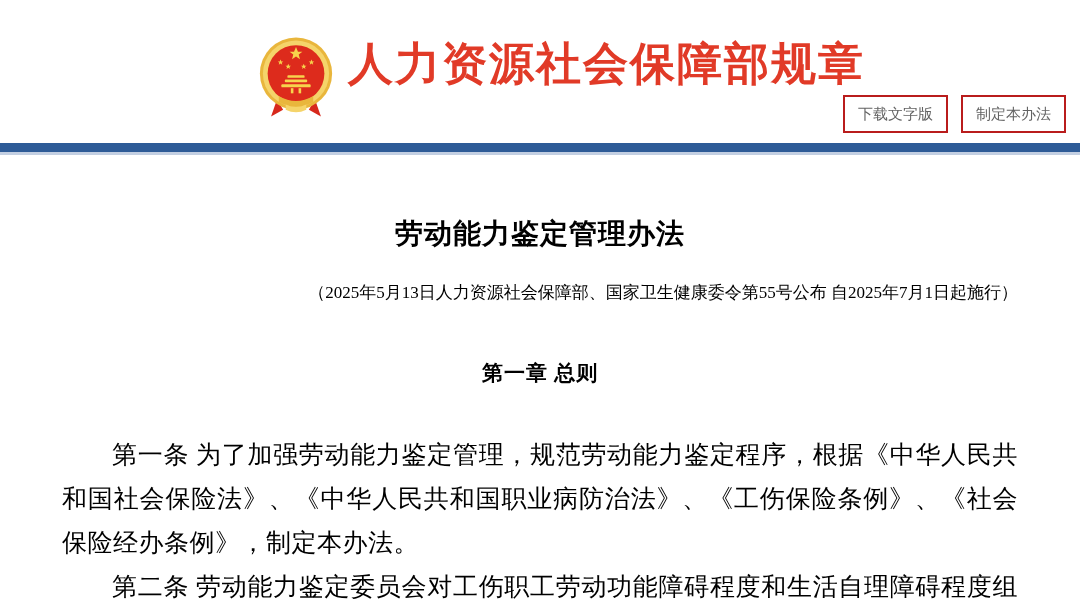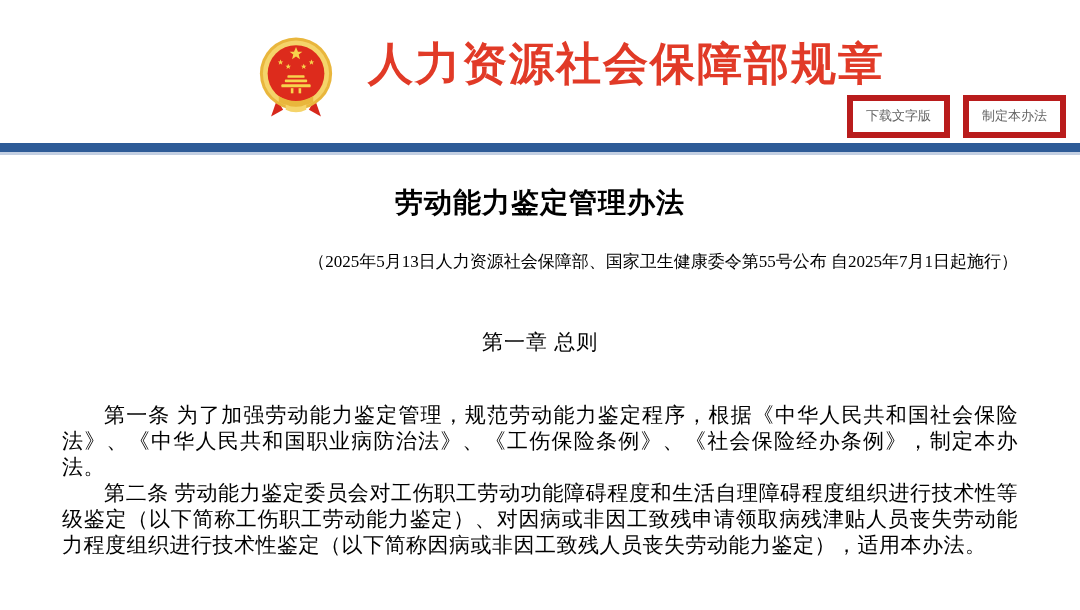--- a/index.html
+++ b/index.html
@@ -13,65 +13,65 @@
 
   
   .header { position: relative; width: 100%; height: 143px; background: #fff; }
   .emblem {
     position: absolute; left: 253px; top: 33px;
     width: 86px; height: 88px;
   }
   .site-title {
     position: absolute; left: 348px; top: 40px;
     font-size: 45px; font-weight: bold; letter-spacing: 2px;
-    color: #e13a27; line-height: 1.1; white-space: nowrap; margin-left: 20px;
+    color: #e13a27; line-height: 1.1; white-space: nowrap;
   }
   .header-buttons {
     position: absolute; right: 14px; top: 95px;
     display: flex; gap: 13px;
   }
   .dl-btn {
     display: inline-block;
     padding: 7px 13px;
-    font-size: 13px; color: #636363;
+    font-size: 15px; color: #636363;
     background: #ffffff;
-    border: 6px solid #b91c1c;
+    border: 2px solid #b91c1c;
     font-family: "Liberation Sans", "DejaVu Sans", sans-serif;
     cursor: pointer; white-space: nowrap;
     line-height: 1.3;
   }
 
   
   .bar-dark  { width: 100%; height: 9px; background: #2e5b97; }
   .bar-light { width: 100%; height: 3px; background: #c3cfe2; }
 
   
   .doc { padding: 0 62px; color: #000; }
   .doc-title {
-    margin-top: 29px;
+    margin-top: 60px;
     text-align: center;
     font-size: 28px; font-weight: bold;
     letter-spacing: 1px;
   }
   .doc-publine {
     margin-top: 28px;
     text-align: right;
     font-size: 17px;
     color: #000;
   }
   .doc-chapter {
     margin-top: 55px;
     text-align: center;
-    font-size: 21px; font-weight: normal;
+    font-size: 21px; font-weight: bold;
     letter-spacing: 1px;
   }
   .doc-paragraphs { margin-top: 46px; }
   .doc-paragraphs p {
-    font-size: 21px;
-    line-height: 26px;
+    font-size: 25px;
+    line-height: 44px;
     text-align: justify;
     text-indent: 2em;
     letter-spacing: 0.5px;
   }
 </style>
 </head>
 <body>
 
 <div class="page">
 

